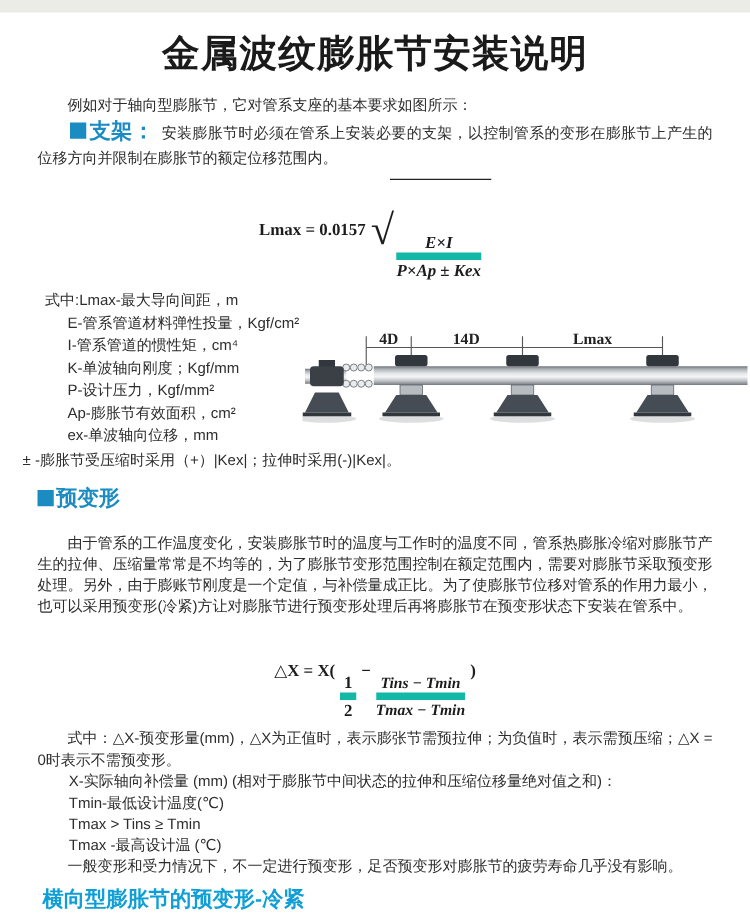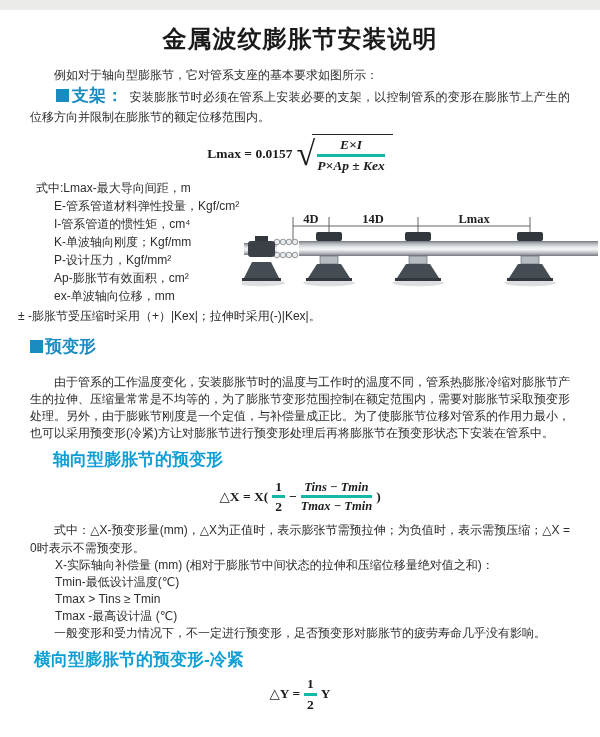--- a/index.html
+++ b/index.html
@@ -7,21 +7,21 @@
   html,body { width:600px; }
   body {
     width:600px; height:737px; overflow:hidden;
     background:#ffffff; color:var(--ink);
     font-family:"Liberation Sans","DejaVu Sans",sans-serif;
     font-size:12px; line-height:1.45;
   }
   .top-strip { height:10px; background:#ebebe8; width:600px; }
   .page { padding:0 30px; position:relative; }
   h1.title {
-    text-align:center; font-size:24px; font-weight:bold; color:#1a1a1a;
+    text-align:center; font-size:30px; font-weight:bold; color:#1a1a1a;
     letter-spacing:1px; padding:12px 0 10px 0;
   }
   .para { text-align:justify; color:var(--ink); }
   .first-line { text-indent:2.2em; }
   .indent2 { text-indent:2em; }
   .sq {
     display:inline-block; width:13px; height:13px; background:var(--accent);
     vertical-align:-1px; margin-right:2px;
   }
   .sect-head { color:var(--accent); font-size:17px; font-weight:bold; margin-right:6px; }
@@ -32,21 +32,21 @@
   
   .formula {
     text-align:center; font-family:"Liberation Serif","DejaVu Serif",serif;
     font-weight:bold; font-size:13.5px; color:#1c1c1c;
     display:flex; align-items:center; justify-content:center; gap:4px;
   }
   .formula.f1 { margin:8px 0 6px 0; min-height:38px; }
   .formula.f2 { margin:4px 0 4px 0; min-height:40px; }
   .formula.f3 { margin:4px 0 6px 0; min-height:34px; }
   .frac { display:inline-block; text-align:center; vertical-align:middle; line-height:1.15; }
-  .frac .num { display:block; border-bottom:3px solid #14b8a6; padding:0 3px 1px 3px; }
+  .frac .num { display:block; border-bottom:6px solid #14b8a6; padding:0 3px 1px 3px;margin-top:40px; }
   .frac .den { display:block; padding-top:1px; }
   .frac.ital { font-style:italic; font-size:12.5px; }
   .sqrt { display:inline-flex; align-items:center; }
   .sqrt-sign { font-size:34px; font-weight:normal; line-height:0.9; transform:translateY(1px); }
   .sqrt-body { border-top:1.6px solid #222; padding:2px 8px 0 5px; margin-left:-3px; font-style:italic; }
   
   .defs-row { position:relative; min-height:128px; }
   .where-line { margin-left:6px; line-height:18px; }
   .def-item { margin-left:24px; line-height:18px; }
   .pm-line { margin-left:-12px; line-height:18px; }
@@ -175,21 +175,20 @@
   </section>
 
   <section>
     <p class="sect-head-line">
       <span class="sq"></span><span class="sect-head">预变形</span>
     </p>
     <p class="para indent2 preform-body">由于管系的工作温度变化，安装膨胀节时的温度与工作时的温度不同，管系热膨胀冷缩对膨胀节产生的拉伸、压缩量常常是不均等的，为了膨胀节变形范围控制在额定范围内，需要对膨胀节采取预变形处理。另外，由于膨账节刚度是一个定值，与补偿量成正比。为了使膨胀节位移对管系的作用力最小，也可以采用预变形(冷紧)方让对膨胀节进行预变形处理后再将膨胀节在预变形状态下安装在管系中。</p>
   </section>
 
   <section>
-    <h2 class="subhead axial">轴向型膨胀节的预变形</h2>
 
     <div class="formula f2">
       <span>△X = X(</span>
       <span class="frac">
         <span class="num">1</span>
         <span class="den">2</span>
       </span>
       <span>−</span>
       <span class="frac ital">
         <span class="num">Tins − Tmin</span>

